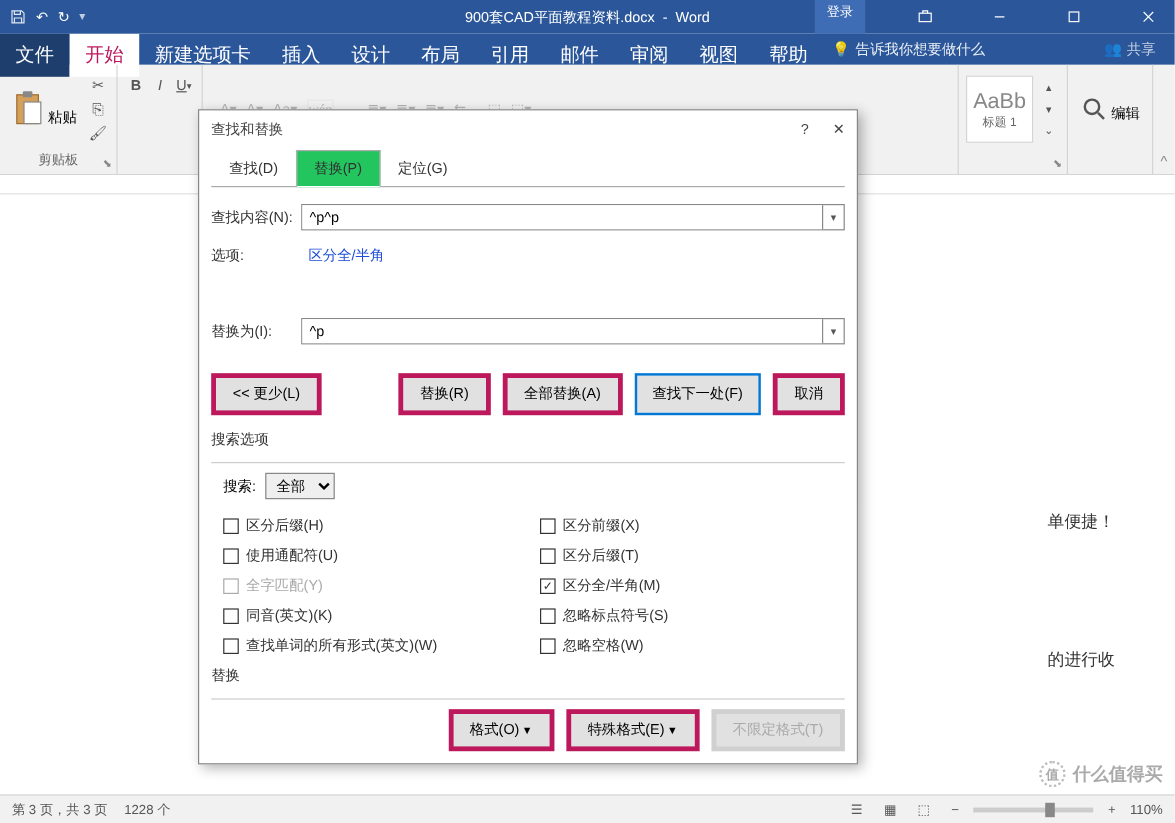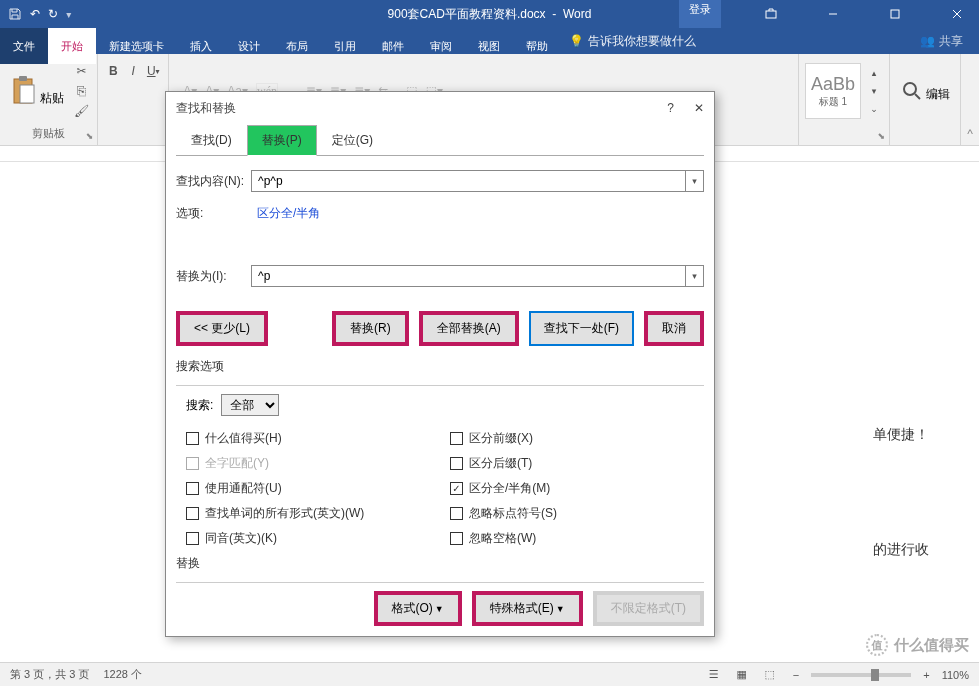--- a/index.html
+++ b/index.html
@@ -9,21 +9,21 @@
 .titlebar { height: 28px; background: #2b579a; color: #fff; display: flex; align-items: center; position: relative; }
 .qat { display: flex; align-items: center; gap: 8px; padding-left: 8px; }
 .qat svg { fill: #fff; opacity: 0.85; }
 .title-center { position: absolute; left: 50%; transform: translateX(-50%); font-size: 12px; }
 .title-right { margin-left: auto; display: flex; gap: 18px; }
 .title-btn { width: 44px; height: 28px; display: flex; align-items: center; justify-content: center; }
 .login-btn { background: #3e6db5; padding: 2px 10px; font-size: 11px; margin-right: 10px; }
 
 
 .menubar { height: 26px; background: #2b579a; display: flex; align-items: stretch; color: #fff; }
-.menu-item { padding: 18px 13px; display: flex; align-items: center; font-size: 11px; }
+.menu-item { padding: 18px 13px; display: flex; align-items: center; font-size: 16px; }
 .menu-item.file { background: #1e3f6e; }
 .menu-item.active { background: #fff; color: #be185d; }
 .tell-me { margin-left: 8px; opacity: 0.9; display: flex; align-items: center; gap: 4px; }
 .share { margin-left: auto; padding-right: 16px; opacity: 0.7; display: flex; align-items: center; gap: 4px; }
 
 
 .ribbon { height: 92px; background: #f1f1f1; border-bottom: 1px solid #d4d4d4; display: flex; }
 .rgroup { border-right: 1px solid #d4d4d4; padding: 2px 6px; display: flex; flex-direction: column; position: relative; }
 .rgroup-label { text-align: center; font-size: 11px; color: #666; margin-top: auto; padding-bottom: 2px; position: relative; }
 .rgroup-label .launcher { position: absolute; right: -2px; bottom: 2px; font-size: 9px; color: #888; }
@@ -282,37 +282,37 @@
     <div class="fieldset-label">搜索选项</div>
     <hr class="sep">
     <div class="search-row">
       <span>搜索:</span>
       <select><option>全部</option></select>
     </div>
     <div class="check-cols">
       <div class="check-col">
         <div class="check-item">
             <span class="cb"></span>
-            <span>什么值得买(H)</span>
+            <span>区分后缀(H)</span>
+          </div>
+        <div class="check-item">
+            <span class="cb"></span>
+            <span>使用通配符(U)</span>
           </div>
         <div class="check-item disabled">
             <span class="cb"></span>
             <span>全字匹配(Y)</span>
           </div>
         <div class="check-item">
             <span class="cb"></span>
-            <span>使用通配符(U)</span>
+            <span>同音(英文)(K)</span>
           </div>
         <div class="check-item">
             <span class="cb"></span>
             <span>查找单词的所有形式(英文)(W)</span>
-          </div>
-        <div class="check-item">
-            <span class="cb"></span>
-            <span>同音(英文)(K)</span>
           </div>
       </div>
       <div class="check-col">
         <div class="check-item">
             <span class="cb"></span>
             <span>区分前缀(X)</span>
           </div>
         <div class="check-item">
             <span class="cb"></span>
             <span>区分后缀(T)</span>

